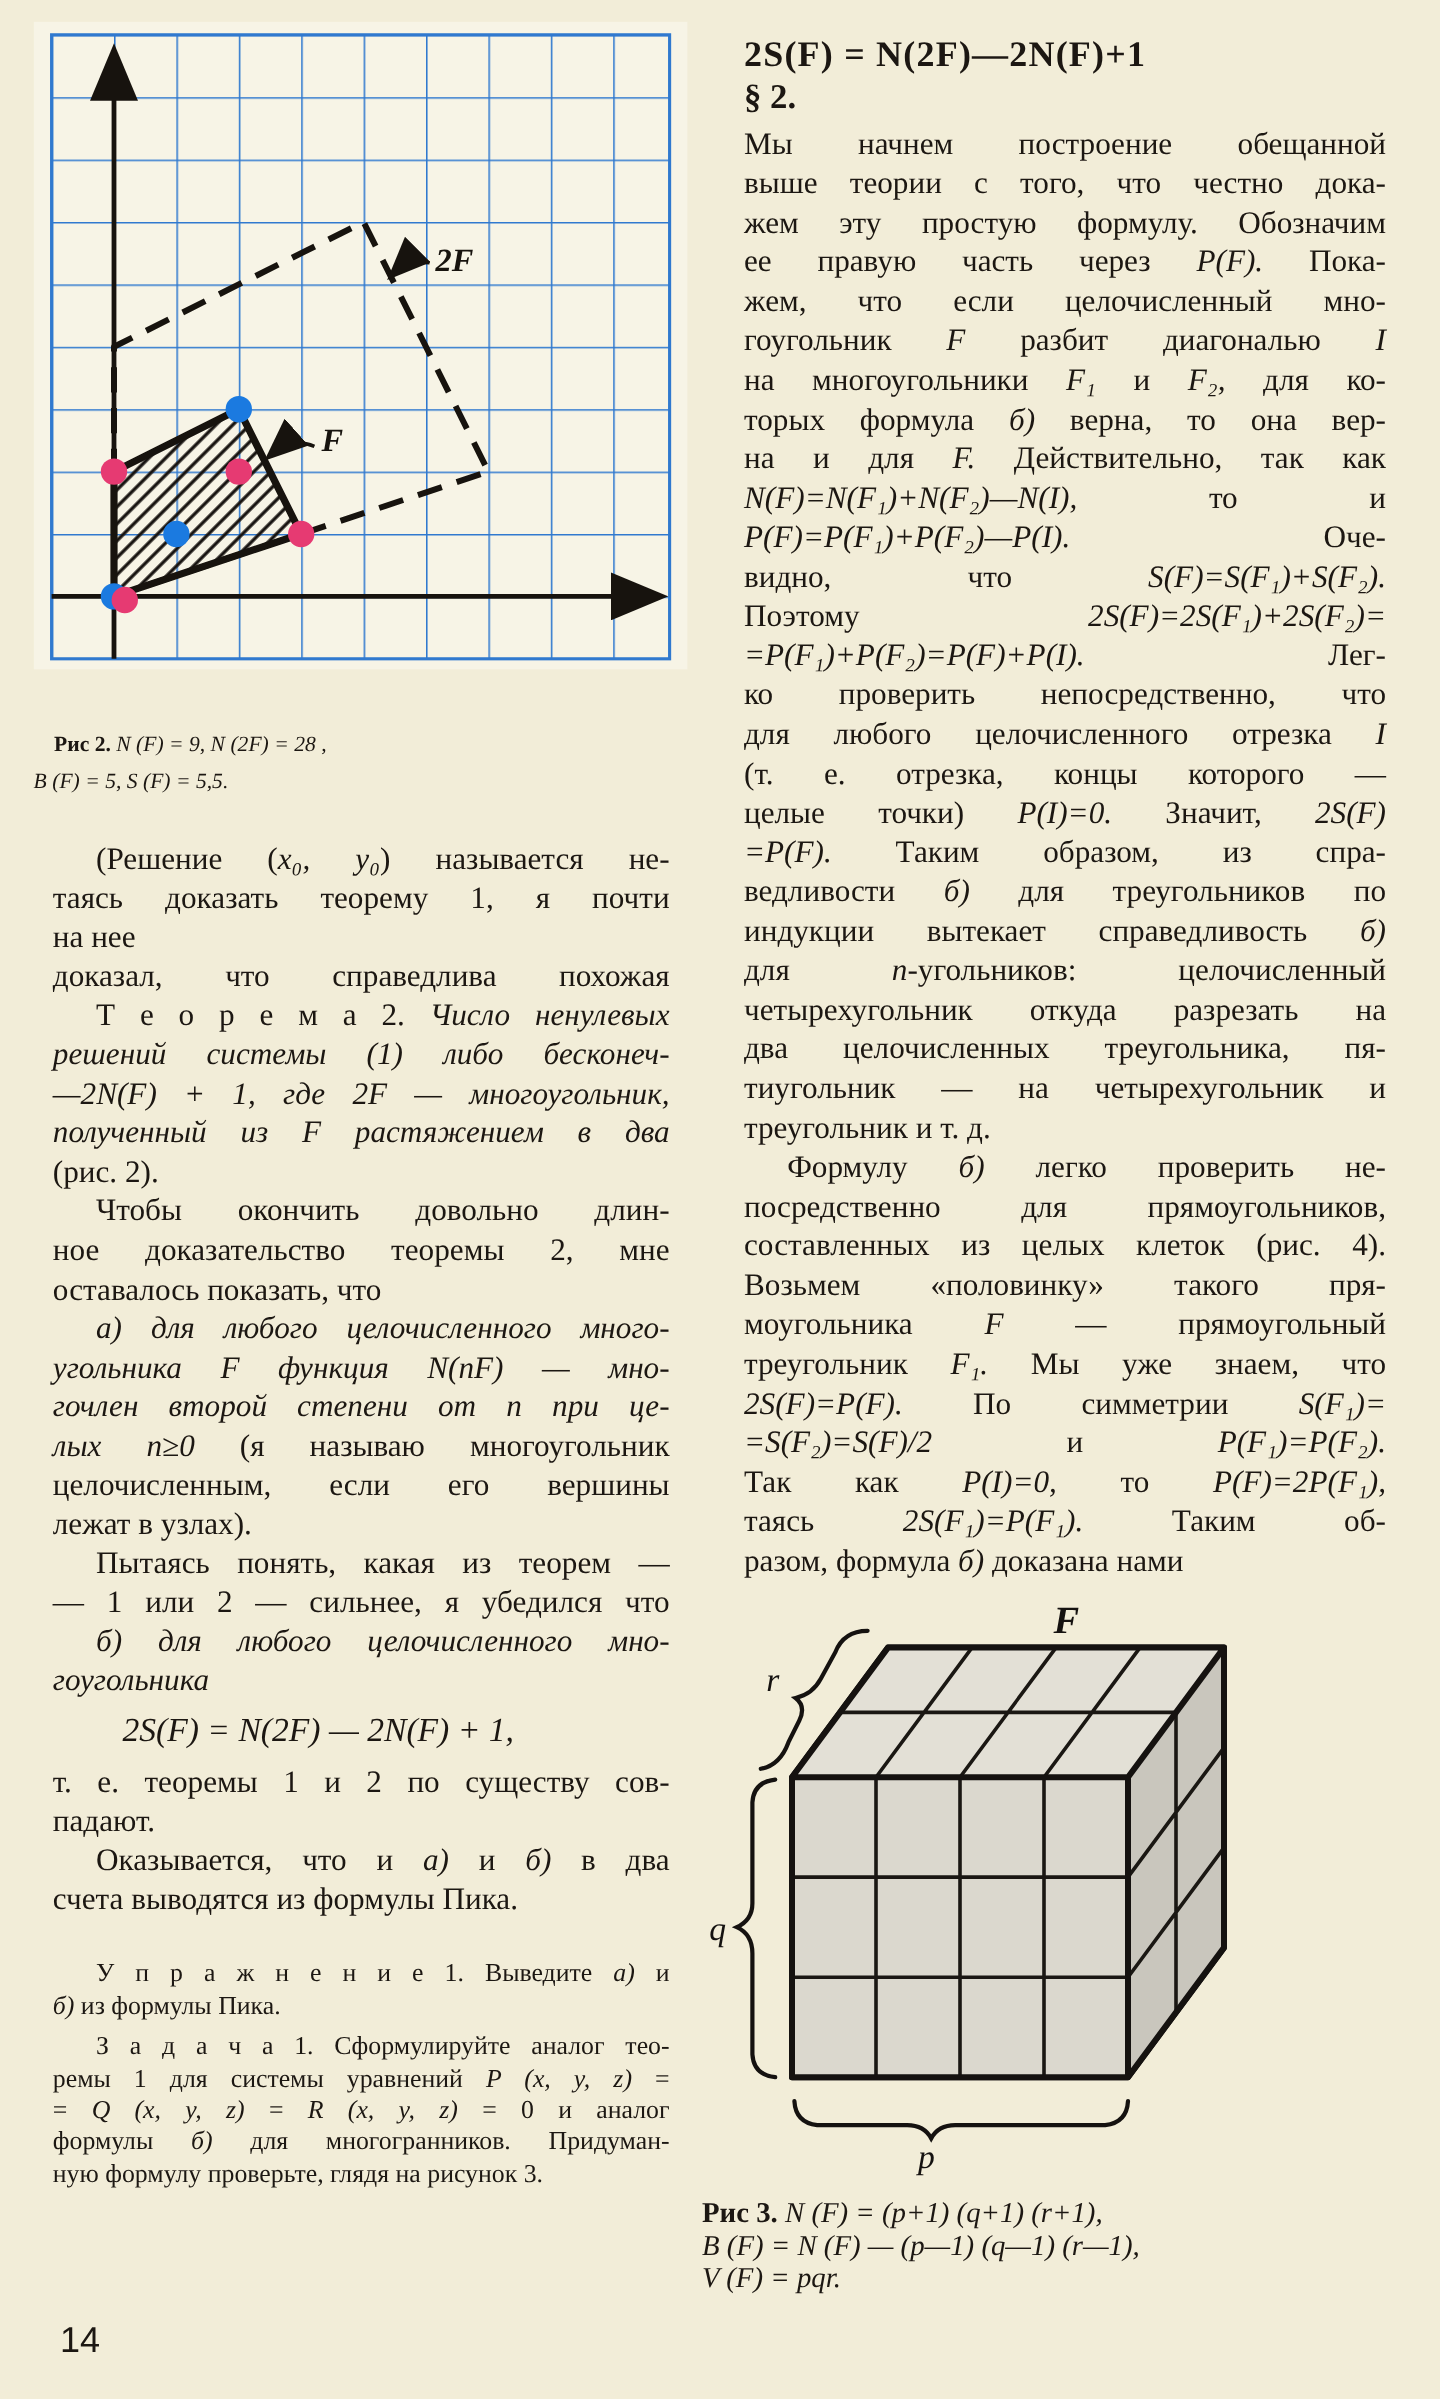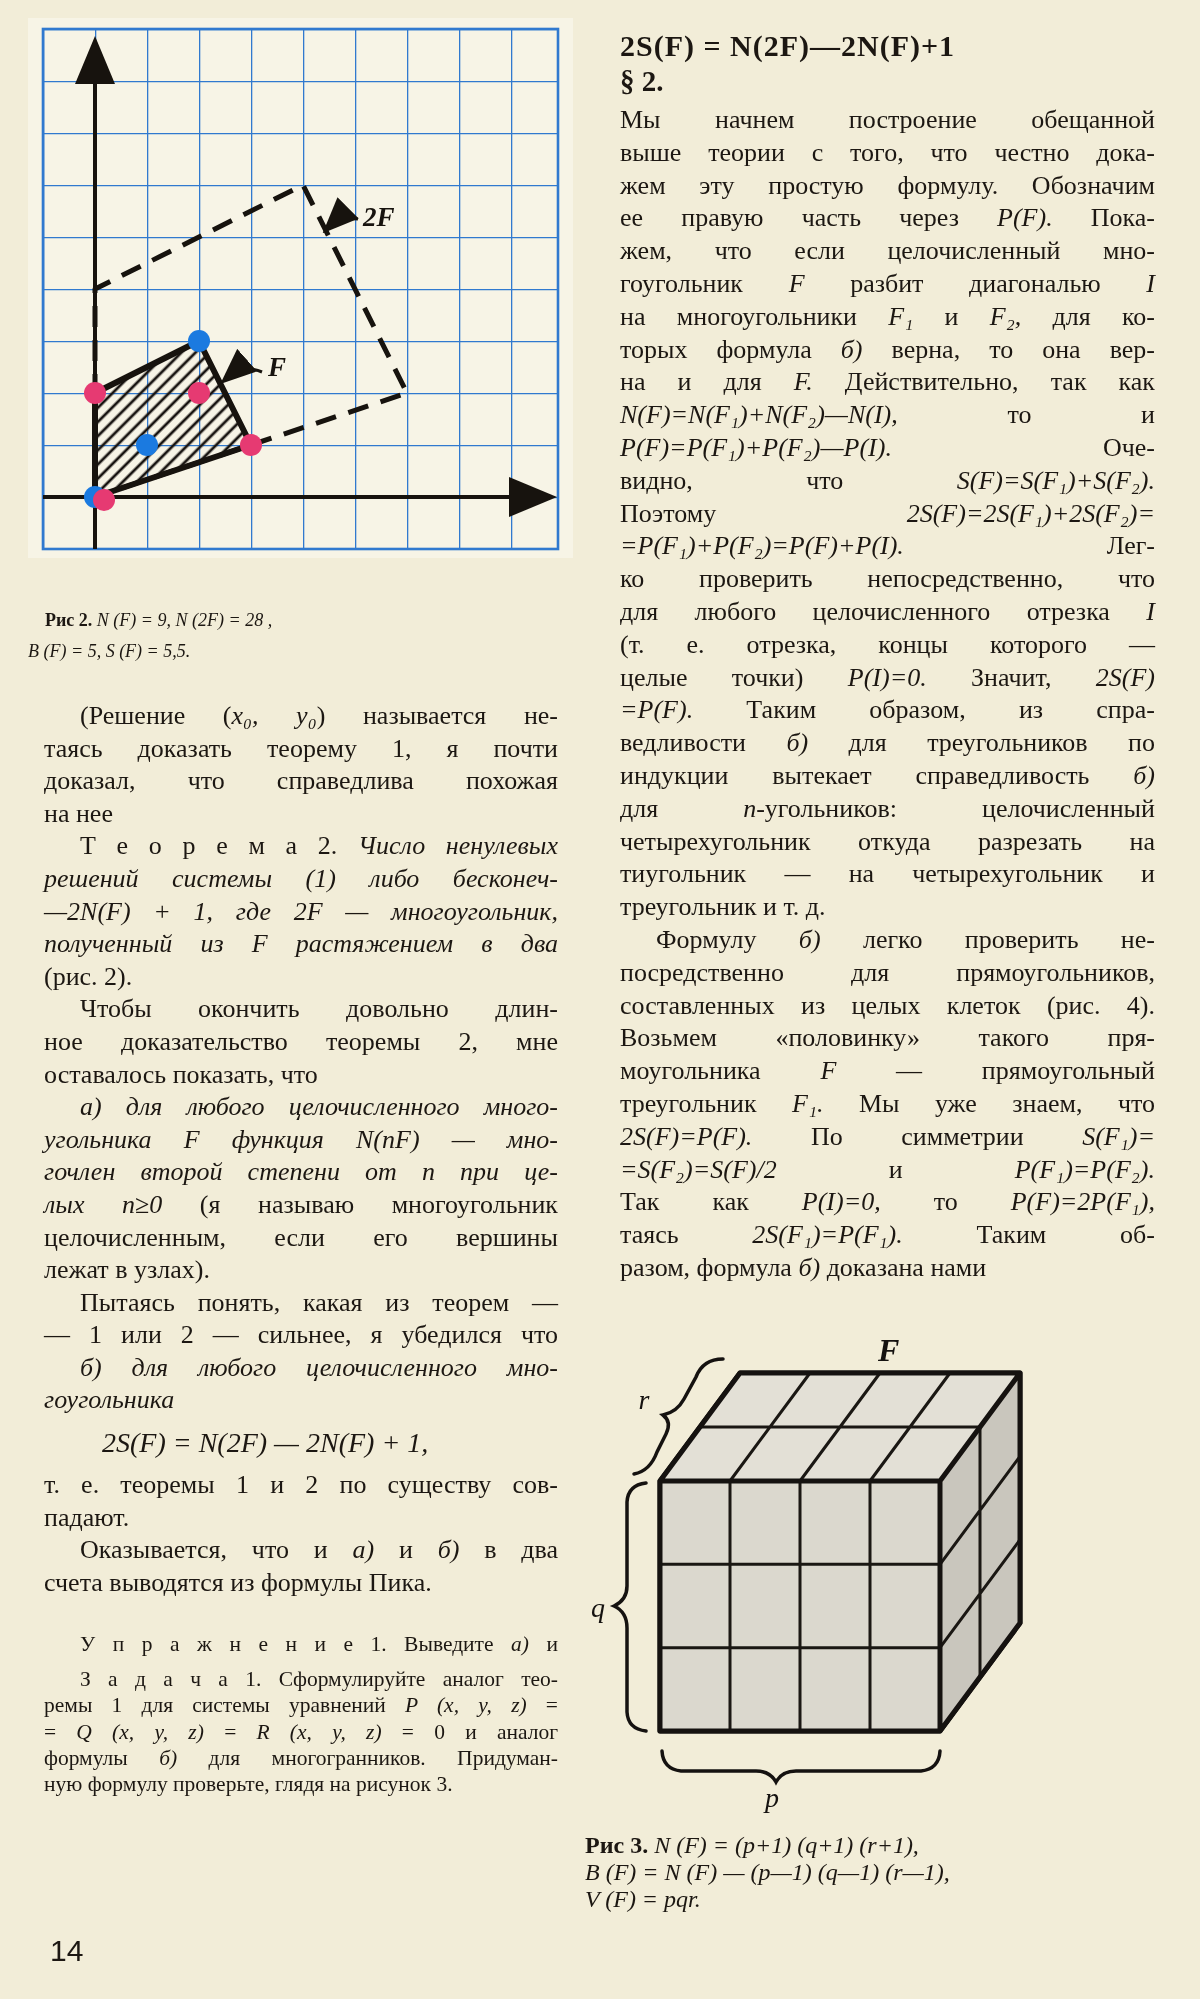--- a/index.html
+++ b/index.html
@@ -77,22 +77,22 @@
 
 <div class="col cap fig2-cap">
     <div class="tline c1"><span class="b">Рис 2. </span><span class="m">N (F) = 9,  N (2F) = 28 ,</span></div>
     <div class="tline"><span class="m">B (F) = 5,  S (F) = 5,5.</span></div>
   </div>
 
 <div class="col left-col">
   <div>
       <div class="tline ind"><span>(Решение (</span><span class="m">x₀, y₀</span><span>) называется не-</span></div>
       <div class="tline">таясь доказать теорему 1, я почти</div>
+      <div class="tline end">на нее</div>
       <div class="tline">доказал, что справедлива похожая</div>
-      <div class="tline end">на нее</div>
       <div class="tline ind"><span>Т е о р е м а  2.  </span><span class="m">Число ненулевых</span></div>
       <div class="tline m">решений системы (1) либо бесконеч-</div>
       <div class="tline m">—2N(F) + 1, где 2F — многоугольник,</div>
       <div class="tline m">полученный из F растяжением в два</div>
       <div class="tline end">(рис. 2).</div>
       <div class="tline ind">Чтобы окончить довольно длин-</div>
       <div class="tline">ное доказательство теоремы 2, мне</div>
       <div class="tline end">оставалось показать, что</div>
       <div class="tline ind m">а) для любого целочисленного много-</div>
       <div class="tline m">угольника F функция N(nF) — мно-</div>
@@ -105,20 +105,21 @@
       <div class="tline ind m">б) для любого целочисленного мно-</div>
       <div class="tline m end">гоугольника</div>
       <div class="tline frm end">2S(F) = N(2F) — 2N(F) + 1,</div>
       <div class="tline">т. е. теоремы 1 и 2 по существу сов-</div>
       <div class="tline end">падают.</div>
       <div class="tline ind"><span>Оказывается, что и </span><span class="m">а)</span><span> и </span><span class="m">б)</span><span> в два</span></div>
       <div class="tline end">счета выводятся из формулы Пика.</div>
     </div>
   <div class="small-block">
       <div class="tline ind"><span>У п р а ж н е н и е  1. Выведите </span><span class="m">а)</span><span> и</span></div>
+      <div class="tline end"><span class="m">б)</span><span> из формулы Пика.</span></div>
       <div class="tline ind gap">З а д а ч а 1. Сформулируйте аналог тео-</div>
       <div class="tline"><span>ремы 1 для системы уравнений </span><span class="m">P (x, y, z)</span><span> =</span></div>
       <div class="tline"><span>= </span><span class="m">Q (x, y, z)</span><span> = </span><span class="m">R (x, y, z)</span><span> = 0 и аналог</span></div>
       <div class="tline"><span>формулы </span><span class="m">б)</span><span> для многогранников. Придуман-</span></div>
       <div class="tline end">ную формулу проверьте, глядя на рисунок 3.</div>
     </div>
 </div>
 
 <div class="abs pageno">14</div>
 
@@ -142,20 +143,21 @@
       <div class="tline"><span class="m">=P(F₁)+P(F₂)=P(F)+P(I).</span><span> Лег-</span></div>
       <div class="tline">ко проверить непосредственно, что</div>
       <div class="tline"><span>для любого целочисленного отрезка </span><span class="m">I</span></div>
       <div class="tline">(т. е. отрезка, концы которого —</div>
       <div class="tline"><span>целые точки) </span><span class="m">P(I)=0.</span><span> Значит, </span><span class="m">2S(F)</span></div>
       <div class="tline"><span class="m">=P(F).</span><span> Таким образом, из спра-</span></div>
       <div class="tline"><span>ведливости </span><span class="m">б)</span><span> для треугольников по</span></div>
       <div class="tline"><span>индукции вытекает справедливость </span><span class="m">б)</span></div>
       <div class="tline"><span>для </span><span class="m">n</span><span>-угольников: целочисленный</span></div>
       <div class="tline">четырехугольник откуда разрезать на</div>
+      <div class="tline">два целочисленных треугольника, пя-</div>
       <div class="tline">тиугольник — на четырехугольник и</div>
       <div class="tline end">треугольник и т. д.</div>
       <div class="tline ind"><span>Формулу </span><span class="m">б)</span><span> легко проверить не-</span></div>
       <div class="tline">посредственно для прямоугольников,</div>
       <div class="tline">составленных из целых клеток (рис. 4).</div>
       <div class="tline">Возьмем «половинку» такого пря-</div>
       <div class="tline"><span>моугольника </span><span class="m">F</span><span> — прямоугольный</span></div>
       <div class="tline"><span>треугольник </span><span class="m">F₁.</span><span> Мы уже знаем, что</span></div>
       <div class="tline"><span class="m">2S(F)=P(F).</span><span> По симметрии </span><span class="m">S(F₁)=</span></div>
       <div class="tline"><span class="m">=S(F₂)=S(F)/2</span><span> и </span><span class="m">P(F₁)=P(F₂).</span></div>

